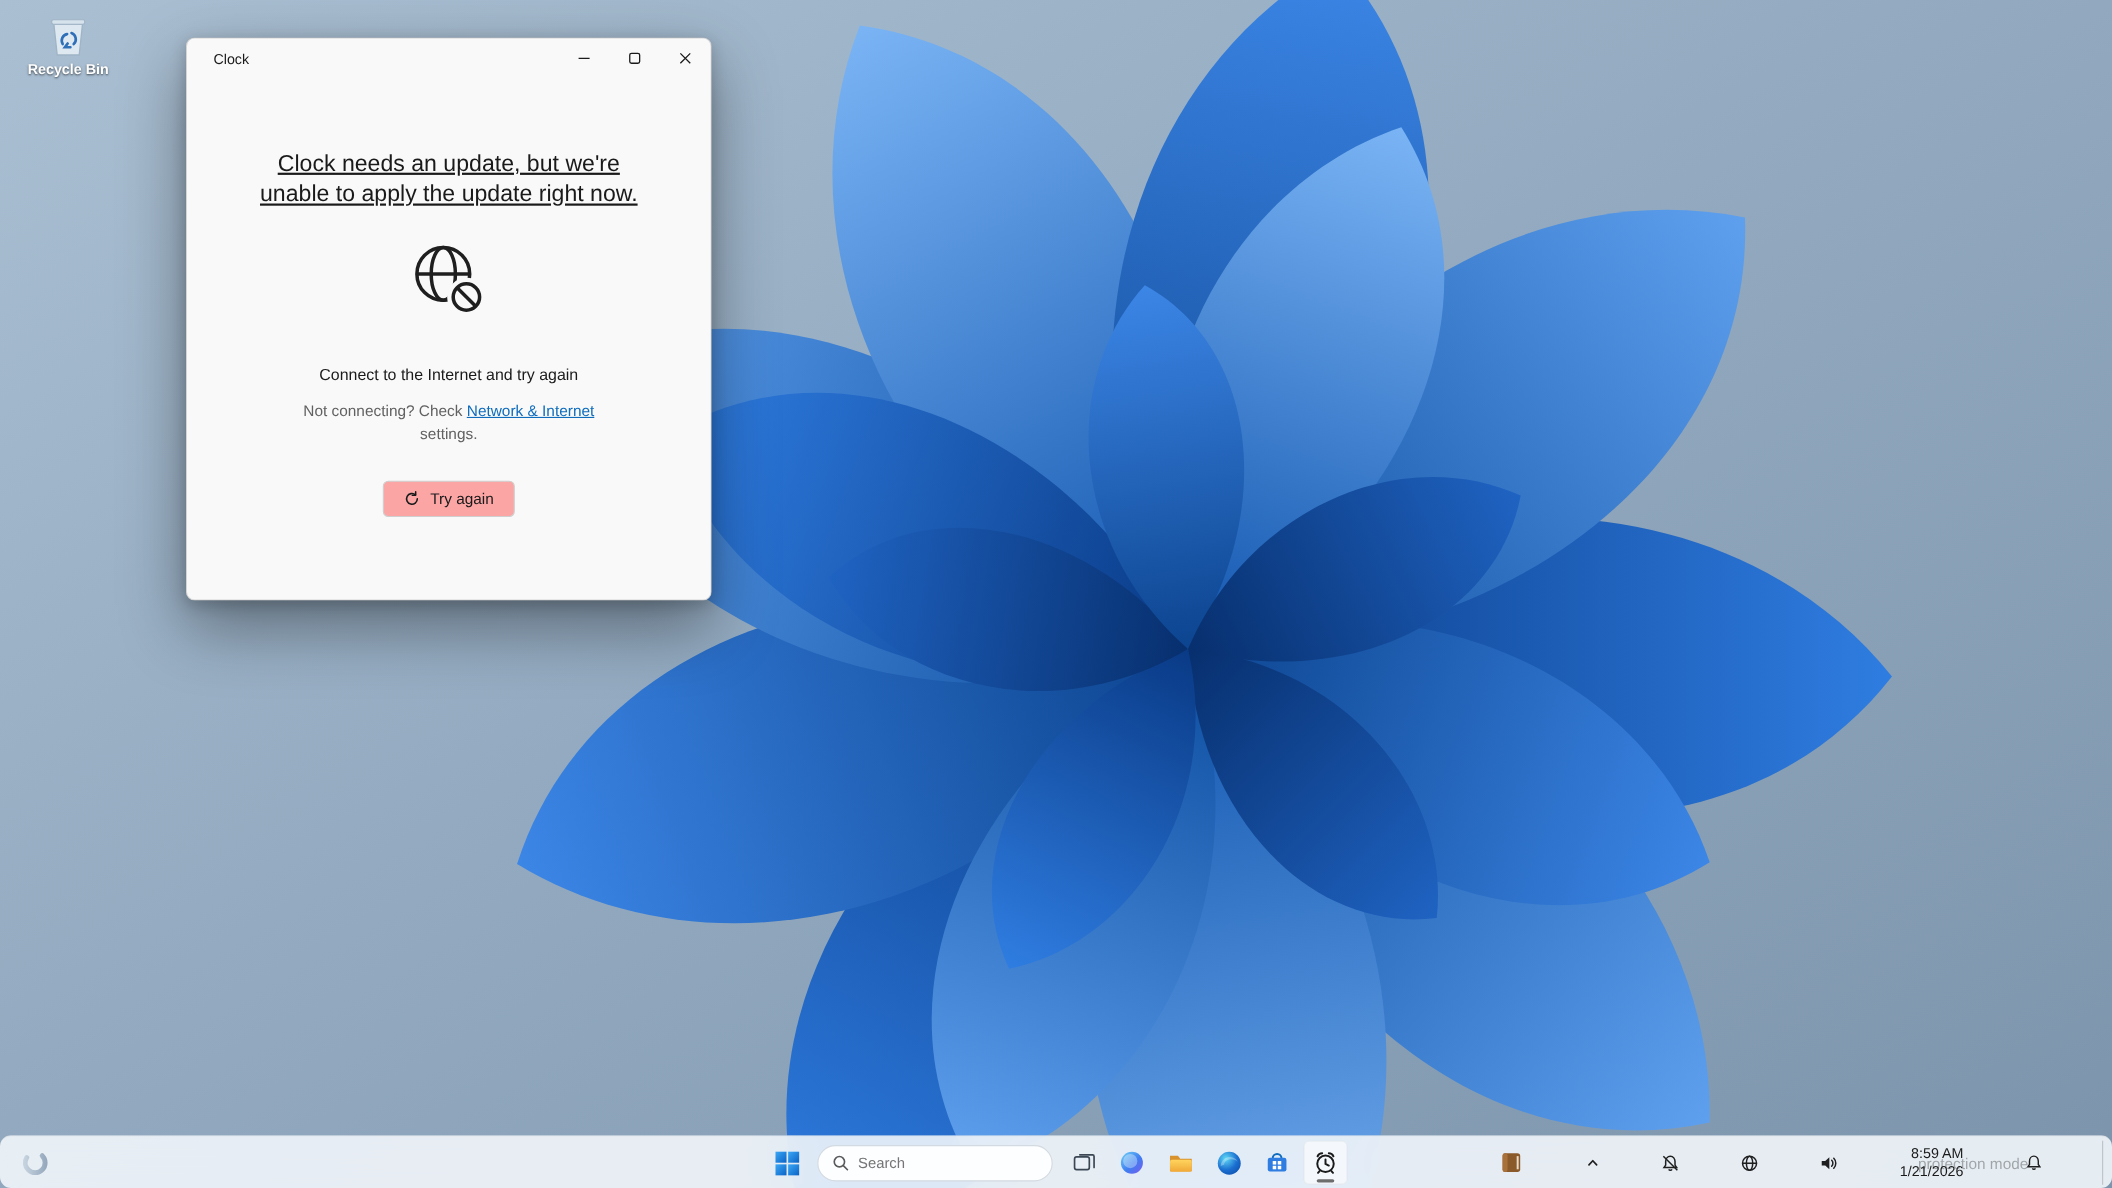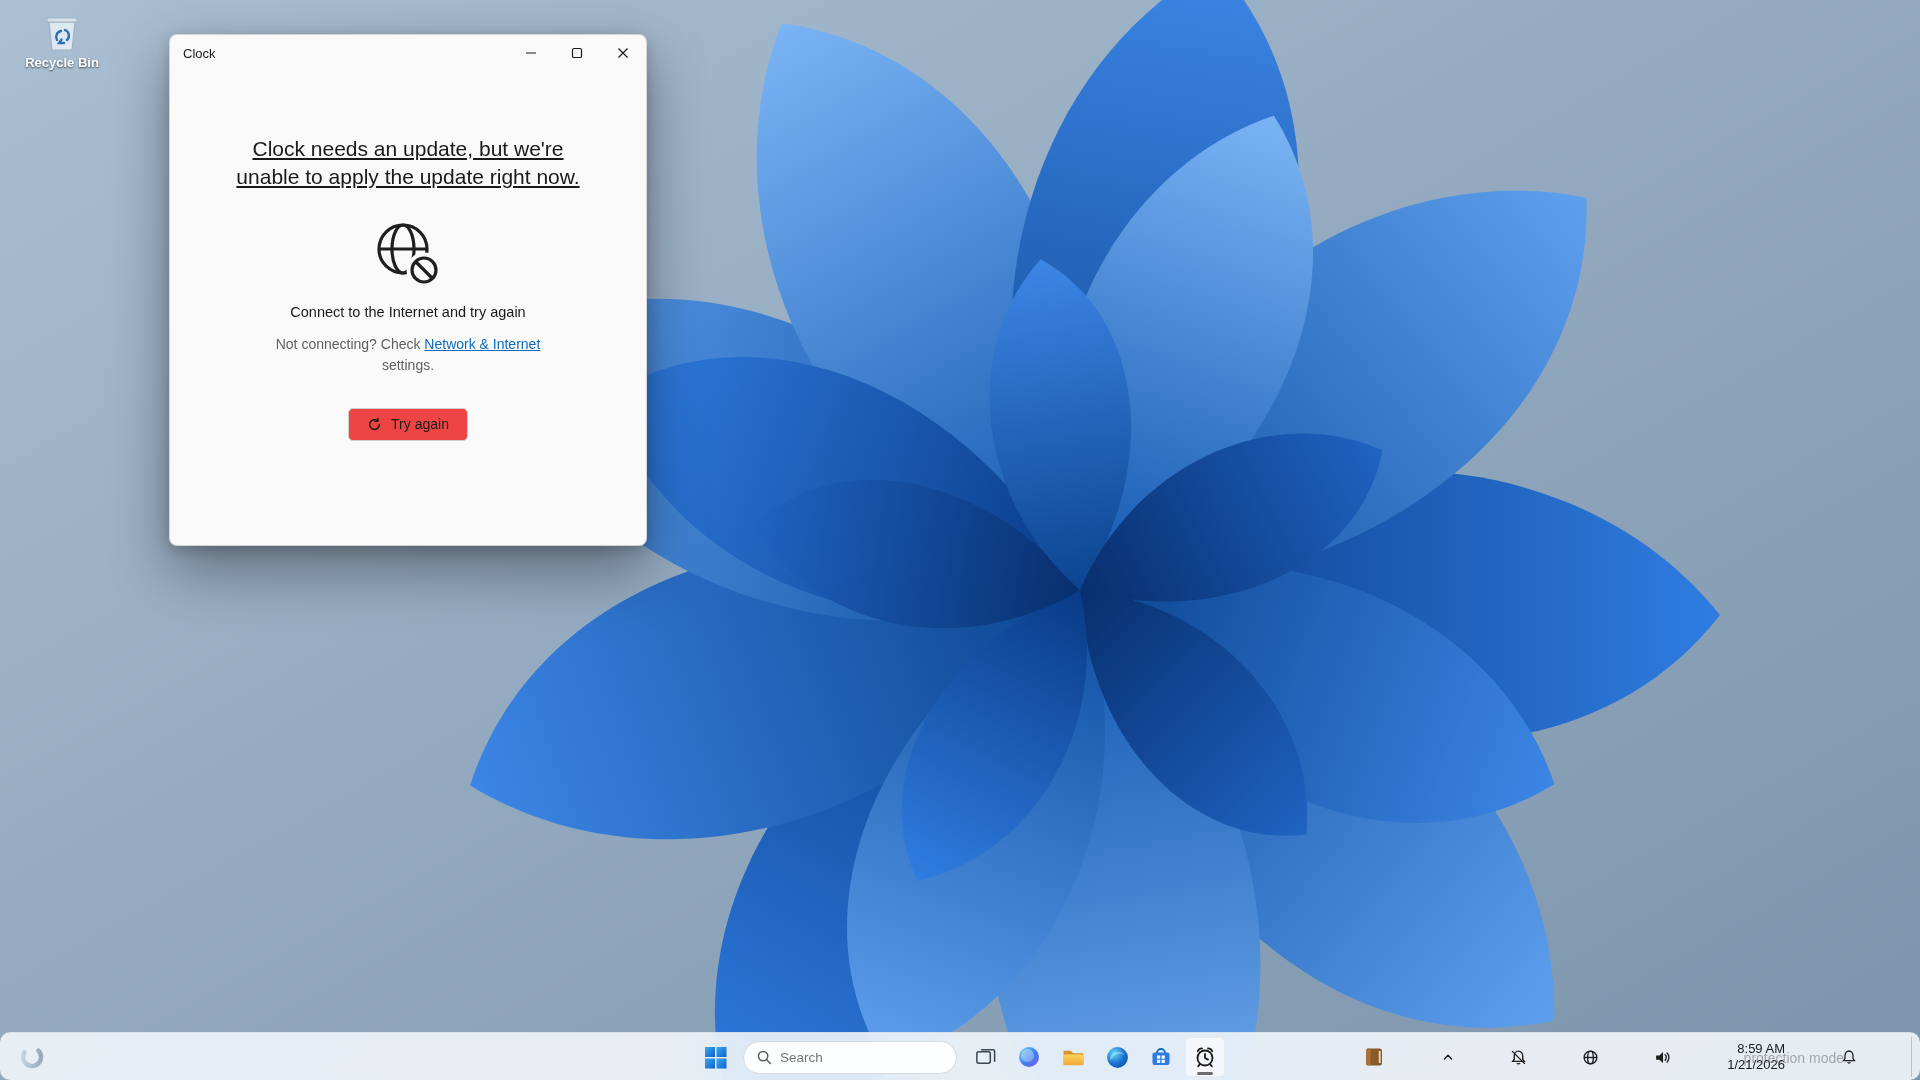--- a/index.html
+++ b/index.html
@@ -16,32 +16,32 @@
   
   .watermark { position:absolute; right:10px; bottom:56px; text-align:right;
     color:rgba(255,255,255,.92); font-size:13.5px; line-height:1.35;
     text-shadow:0 1px 2px rgba(0,0,0,.35); }
 
   
   .window { position:absolute; left:169px; top:34px; width:478px; height:512px;
     background:#f9f9f9; border:1px solid rgba(0,0,0,.14); border-radius:8px;
     box-shadow:0 24px 58px rgba(0,0,0,.38), 0 4px 14px rgba(0,0,0,.18); overflow:hidden; }
   .titlebar { display:flex; align-items:stretch; height:36px; }
-  .titlebar .title { font-size:13px; color:#1b1b1b; padding-left:13px; align-self:center; }
+  .titlebar .title { font-size:13px; color:#1b1b1b; padding-left:24px; align-self:center; }
   .win-controls { margin-left:auto; display:flex; }
   .win-btn { width:46px; height:36px; display:flex; align-items:center; justify-content:center; background:transparent; border:none; cursor:default; }
   .content { text-align:center; padding:0 28px; }
   .heading { margin:64px auto 0; max-width:360px; font-size:21px; line-height:1.32; font-weight:400; color:#1a1a1a;text-decoration:underline; }
   .globe-wrap { margin-top:26px; }
-  .connect { margin-top:8px; font-size:14.5px; color:#1a1a1a; }
+  .connect { margin-top:36px; font-size:14.5px; color:#1a1a1a; }
   .muted { margin:14px auto 0; max-width:320px; font-size:14px; line-height:1.5; color:#616161; }
   .link { color:#0f6cbd; text-decoration:underline; cursor:pointer; }
   .btn-try { margin-top:32px; display:inline-flex; align-items:center; gap:9px;
     padding:7px 18px 8px; font-size:14px; color:#1a1a1a; font-family:inherit;
-    background:#ef4444; border:1px solid #cfcfcf; border-radius:5px; cursor:default; }
+    background:#fca5a5; border:1px solid #cfcfcf; border-radius:5px; cursor:default; }
 
   
   .taskbar { position:absolute; left:0; right:0; bottom:0; height:48px;
     background:rgba(241,245,249,.9); backdrop-filter:blur(18px);
     border-top:1px solid rgba(0,0,0,.05);border-radius:10px; }
   .tb-left { position:absolute; left:10px; top:0; height:48px; display:flex; align-items:center; }
   .tb-center { position:absolute; left:50%; top:0; height:48px; transform:translateX(-50%);
     display:flex; align-items:center; }
   .tb-right { position:absolute; right:4px; top:0; height:48px; display:flex; align-items:center;gap:45px; }
   .tb-btn { position:relative; width:40px; height:40px; margin:0 2px; border-radius:5px;

